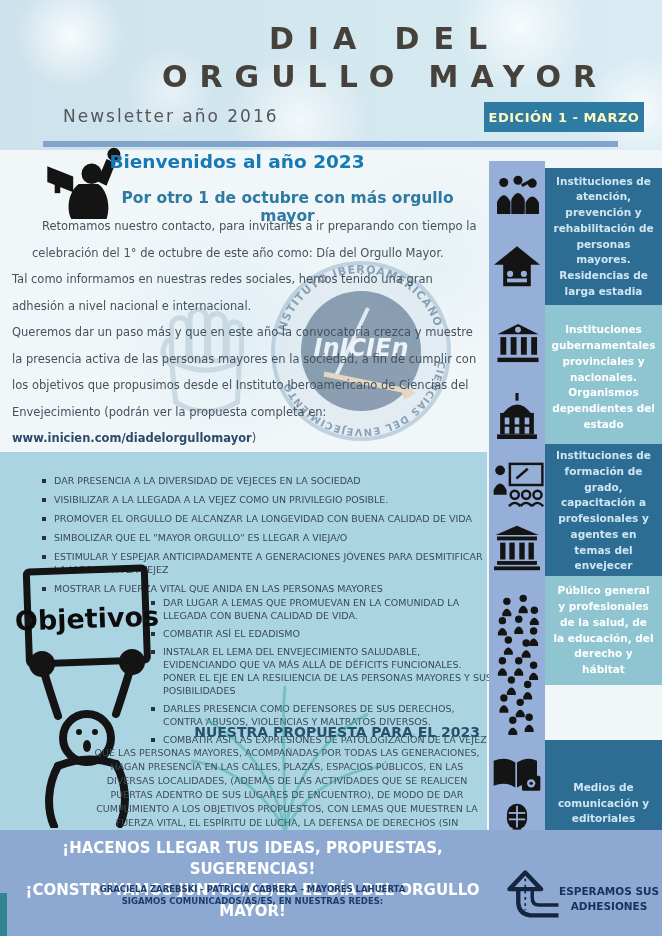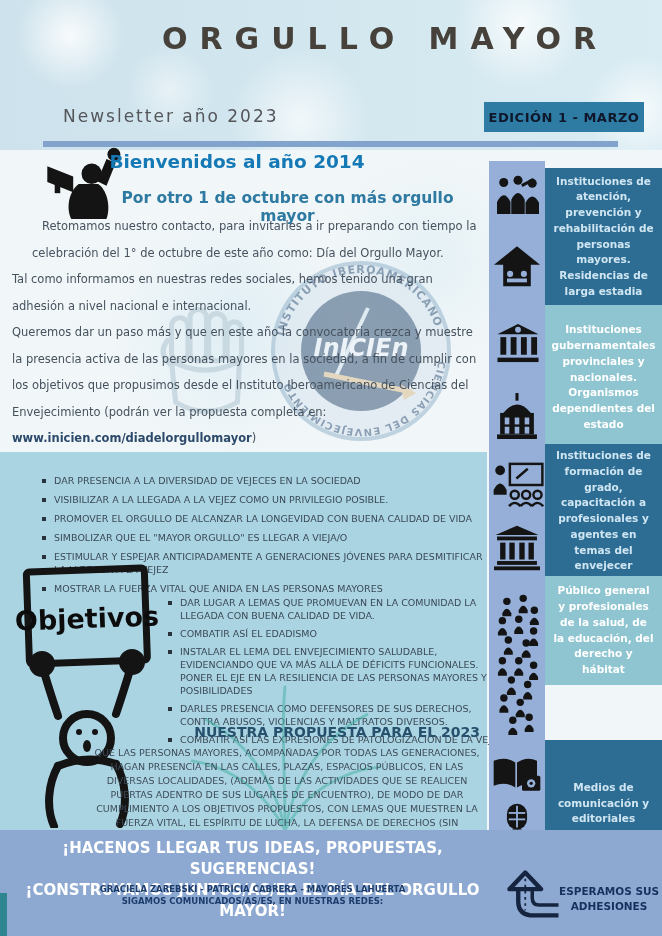--- a/index.html
+++ b/index.html
@@ -19,21 +19,21 @@
       radial-gradient(circle at 520px 25px, rgba(255,255,255,.8), rgba(255,255,255,0) 65px),
       radial-gradient(circle at 640px 110px, rgba(255,255,255,.75), rgba(255,255,255,0) 55px),
       radial-gradient(circle at 170px 90px, rgba(255,255,255,.5), rgba(255,255,255,0) 45px),
       linear-gradient(90deg,#cde2ec,#d9ecf3);}
   .title-block{left:115px;top:20px;width:540px;text-align:center;color:#46413a;
     font-weight:bold;font-size:30px;line-height:38px;}
   .title-line1{letter-spacing:14px;}
   .title-line2{letter-spacing:12px;}
   .newsletter{left:63px;top:106px;font-size:17px;letter-spacing:2px;color:#54565a;}
   .edition-badge{left:484px;top:102px;width:160px;height:30px;background:#2e7ba4;
-    color:#0f172a;font-weight:bold;font-size:13px;letter-spacing:.5px;
+    color:#fef9c3;font-weight:bold;font-size:13px;letter-spacing:.5px;
     display:flex;align-items:center;justify-content:center;}
   .divider{left:43px;top:141px;width:575px;height:6px;background:#81a3cc;}
 
   
   .megaphone{left:32px;top:146px;width:112px;height:74px;}
   .intro-heading{left:77px;top:151px;width:320px;text-align:center;
     font-size:18.5px;font-weight:bold;color:#1579b6;}
   .intro-subheading{left:95px;top:189px;width:385px;text-align:center;
     font-size:15.5px;font-weight:bold;color:#2e7aa2;}
   .intro-text{left:12px;top:213px;width:472px;font-size:11.5px;line-height:26.5px;
@@ -46,21 +46,21 @@
   .wm-logo{left:266px;top:256px;width:190px;height:190px;opacity:.5;}
 
   
   .panel{left:0;top:452px;width:487px;height:378px;background:#abd4e3;}
   ul.obj{list-style:none;margin:8px;padding:0;color:#3a4956;}
   ul.obj li{position:relative;padding-left:14px;}
   ul.obj li::before{content:"";position:absolute;left:2px;top:5px;width:4px;height:4px;
     background:#27323c;}
   .list1{left:32px;top:466px;width:445px;font-size:9.5px;line-height:13px;}
   .list1 li{margin-bottom:6px;}
-  .list2{left:158px;top:588px;width:346px;font-size:9.5px;line-height:13px;}
+  .list2{left:141px;top:588px;width:346px;font-size:9.5px;line-height:13px;}
   .list2 li{margin-bottom:5px;}
   .objetivos-fig{left:4px;top:560px;width:165px;height:268px;}
   .wm-leaf{left:185px;top:682px;width:200px;height:148px;opacity:.55;}
   .proposal-heading{left:140px;top:724px;width:340px;text-align:right;
     font-size:14px;font-weight:bold;color:#26506c;}
   .proposal-body{left:92px;top:746px;width:390px;text-align:center;
     font-size:9.5px;line-height:14px;color:#3e4c59;}
 
   
   .side-col{left:489px;top:161px;width:56px;height:669px;background:#95afd8;}
@@ -94,38 +94,39 @@
   .adhesions{left:558px;top:884px;width:102px;text-align:center;
     color:#17305e;font-weight:bold;font-size:10.5px;line-height:15px;}
 </style>
 </head>
 <body>
 
 <div class="page">
 
   <div class="abs header">
     <div class="abs title-block">
+      <div class="title-line1">DIA DEL</div>
       <div class="title-line2">ORGULLO MAYOR</div>
     </div>
-    <div class="abs newsletter">Newsletter año 2023</div>
+    <div class="abs newsletter">Newsletter año 2016</div>
     <div class="abs edition-badge">EDICIÓN 1 - MARZO</div>
   </div>
   <div class="abs divider"></div>
 
   <svg class="abs megaphone" viewBox="0 0 100 80">
     <g fill="#141414">
       <circle cx="78" cy="9" r="7"></circle>
       <path d="M70 14 L60 38 L70 43 L80 18 Z"></path>
       <circle cx="54" cy="30" r="11"></circle>
       <polygon points="6,22 34,33 34,50 6,39"></polygon>
       <rect x="14" y="39" width="6" height="12"></rect>
       <path d="M40 41 C29 49 26 68 32 79 L70 79 C75 64 70 47 61 41 Z"></path>
     </g>
   </svg>
-  <div class="abs intro-heading">Bienvenidos al año 2014</div>
+  <div class="abs intro-heading">Bienvenidos al año 2023</div>
   <div class="abs intro-subheading">Por otro 1 de octubre con más orgullo mayor</div>
 
   <svg class="abs wm-fist" viewBox="0 0 170 170">
     <g fill="none" stroke="#c3d4dd" stroke-width="5" stroke-linecap="round">
       <rect x="52" y="58" width="16" height="42" rx="8"></rect>
       <rect x="70" y="50" width="16" height="50" rx="8"></rect>
       <rect x="88" y="54" width="16" height="46" rx="8"></rect>
       <rect x="106" y="62" width="14" height="38" rx="7"></rect>
       <path d="M52 104 Q38 94 48 80"></path>
       <path d="M52 100 Q85 118 118 100 L116 140 Q85 158 56 140 Z"></path>

